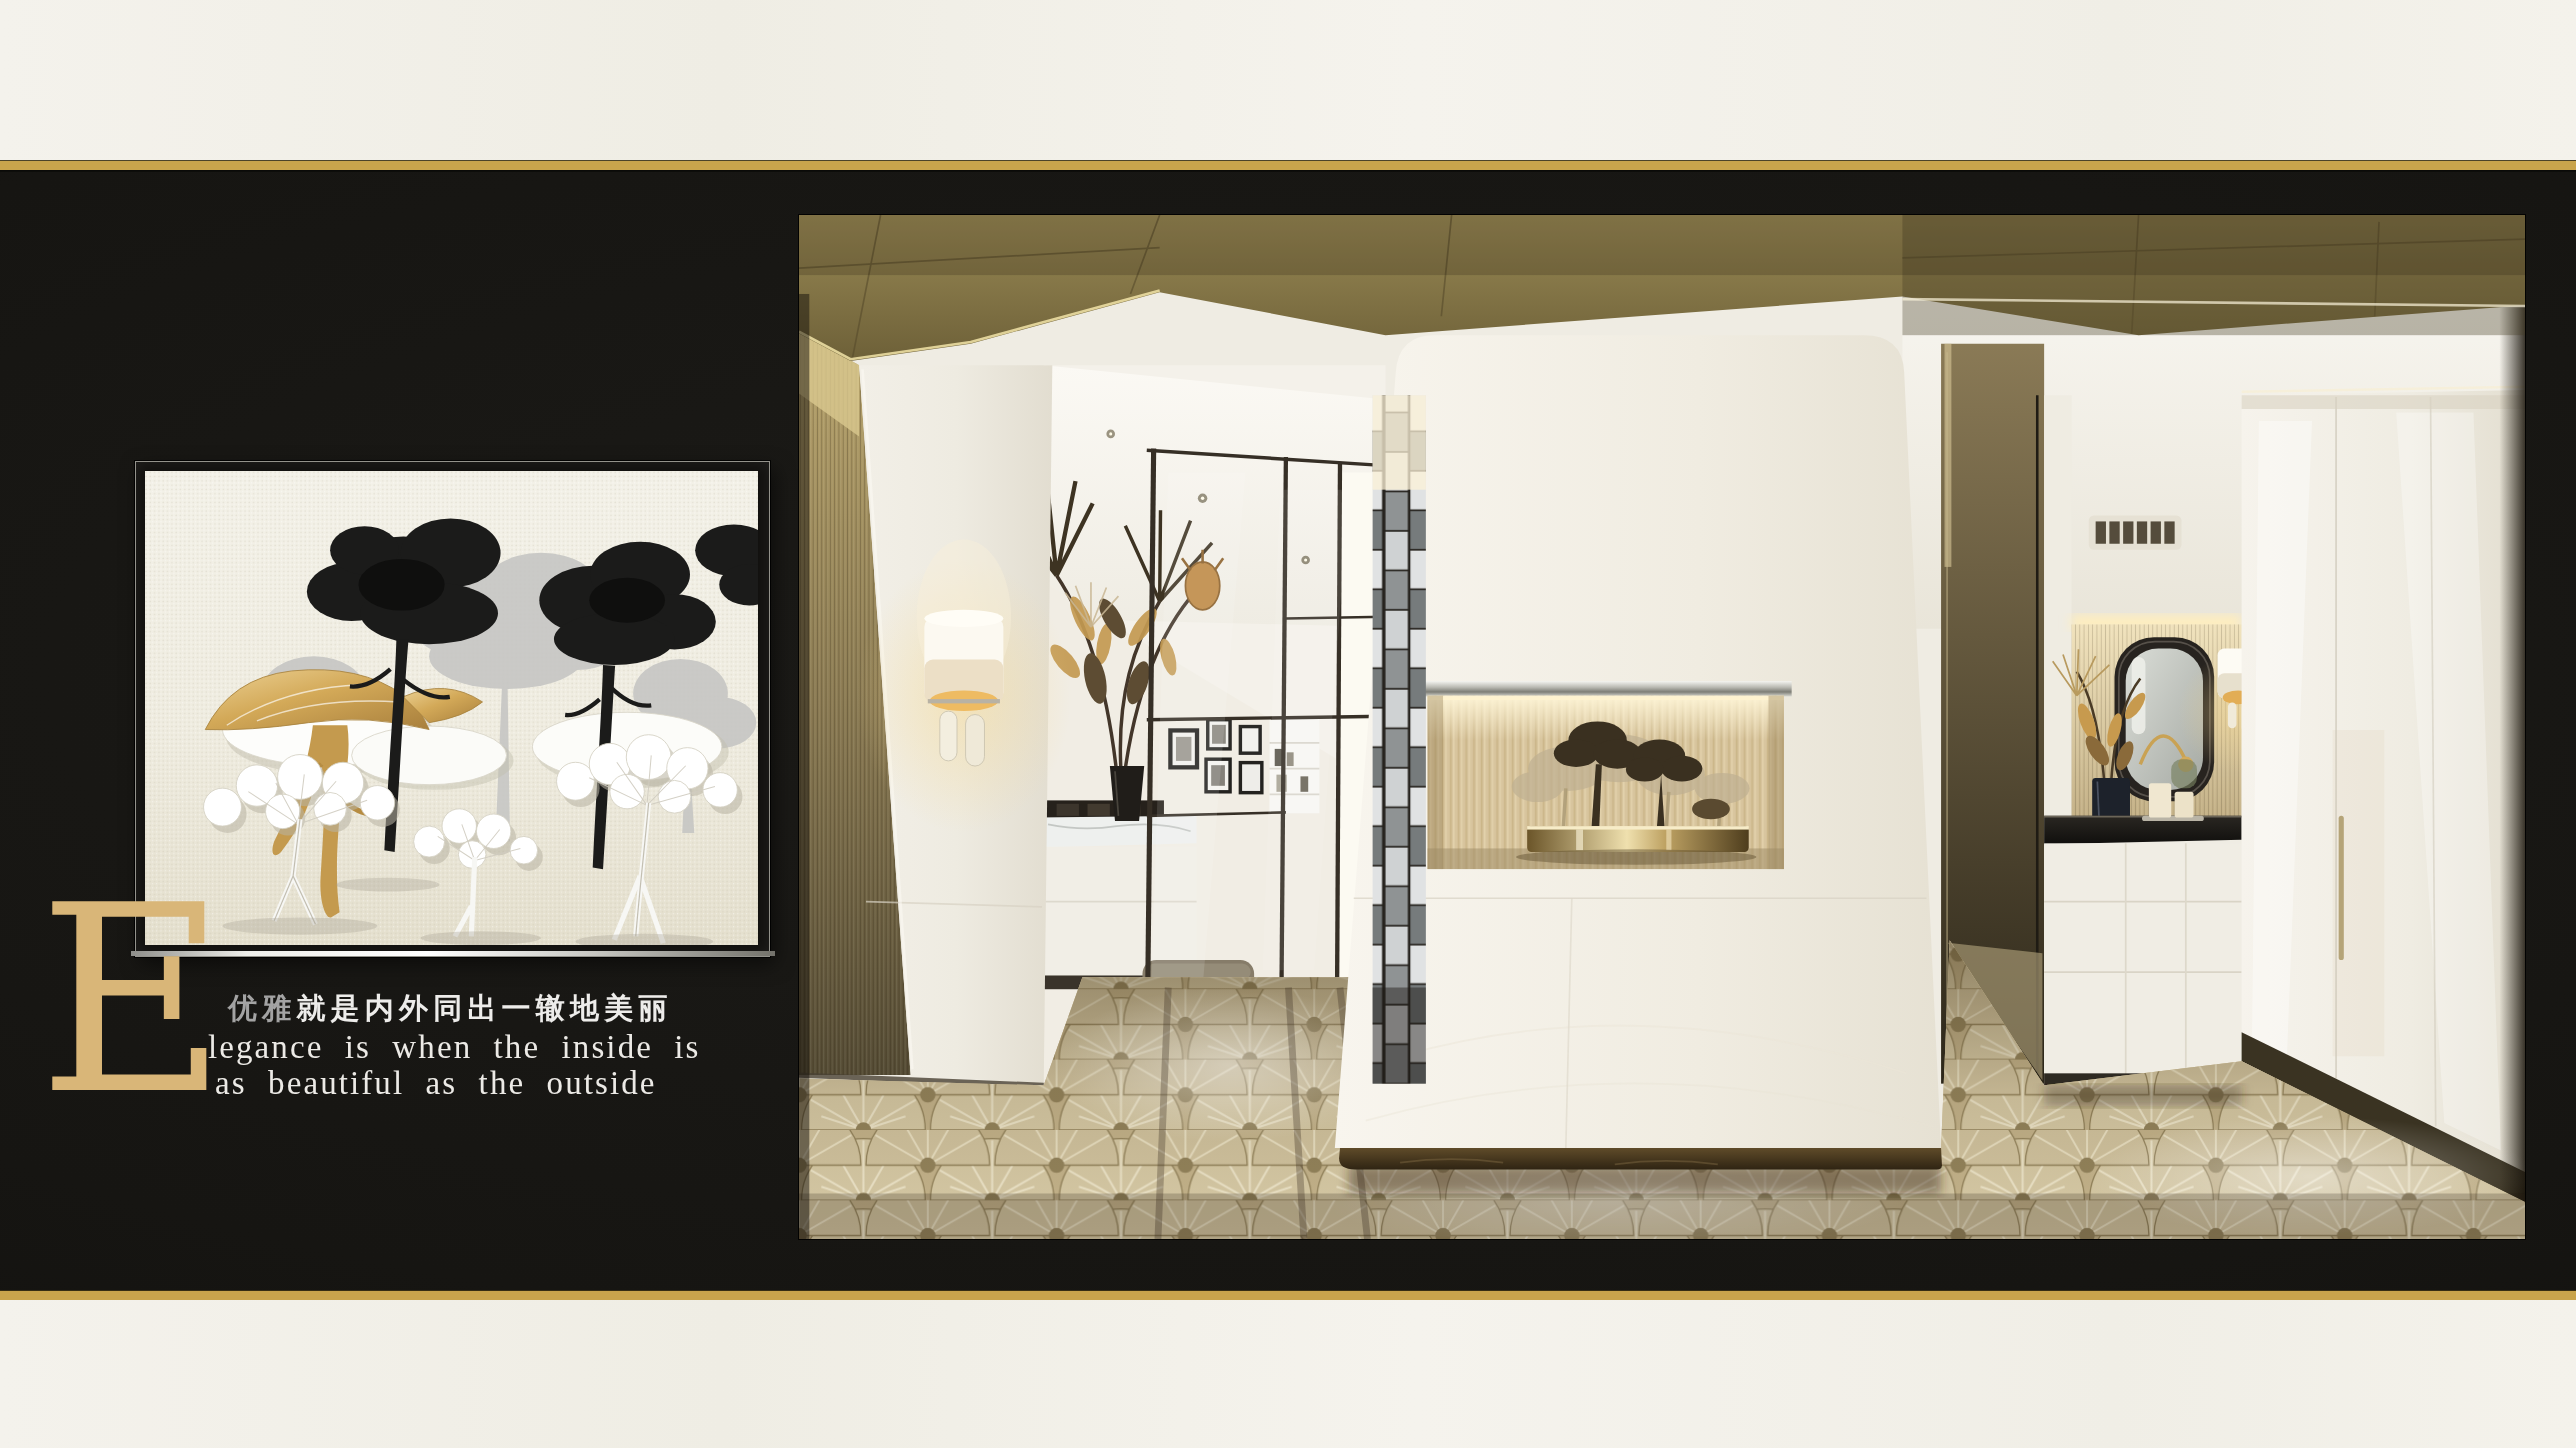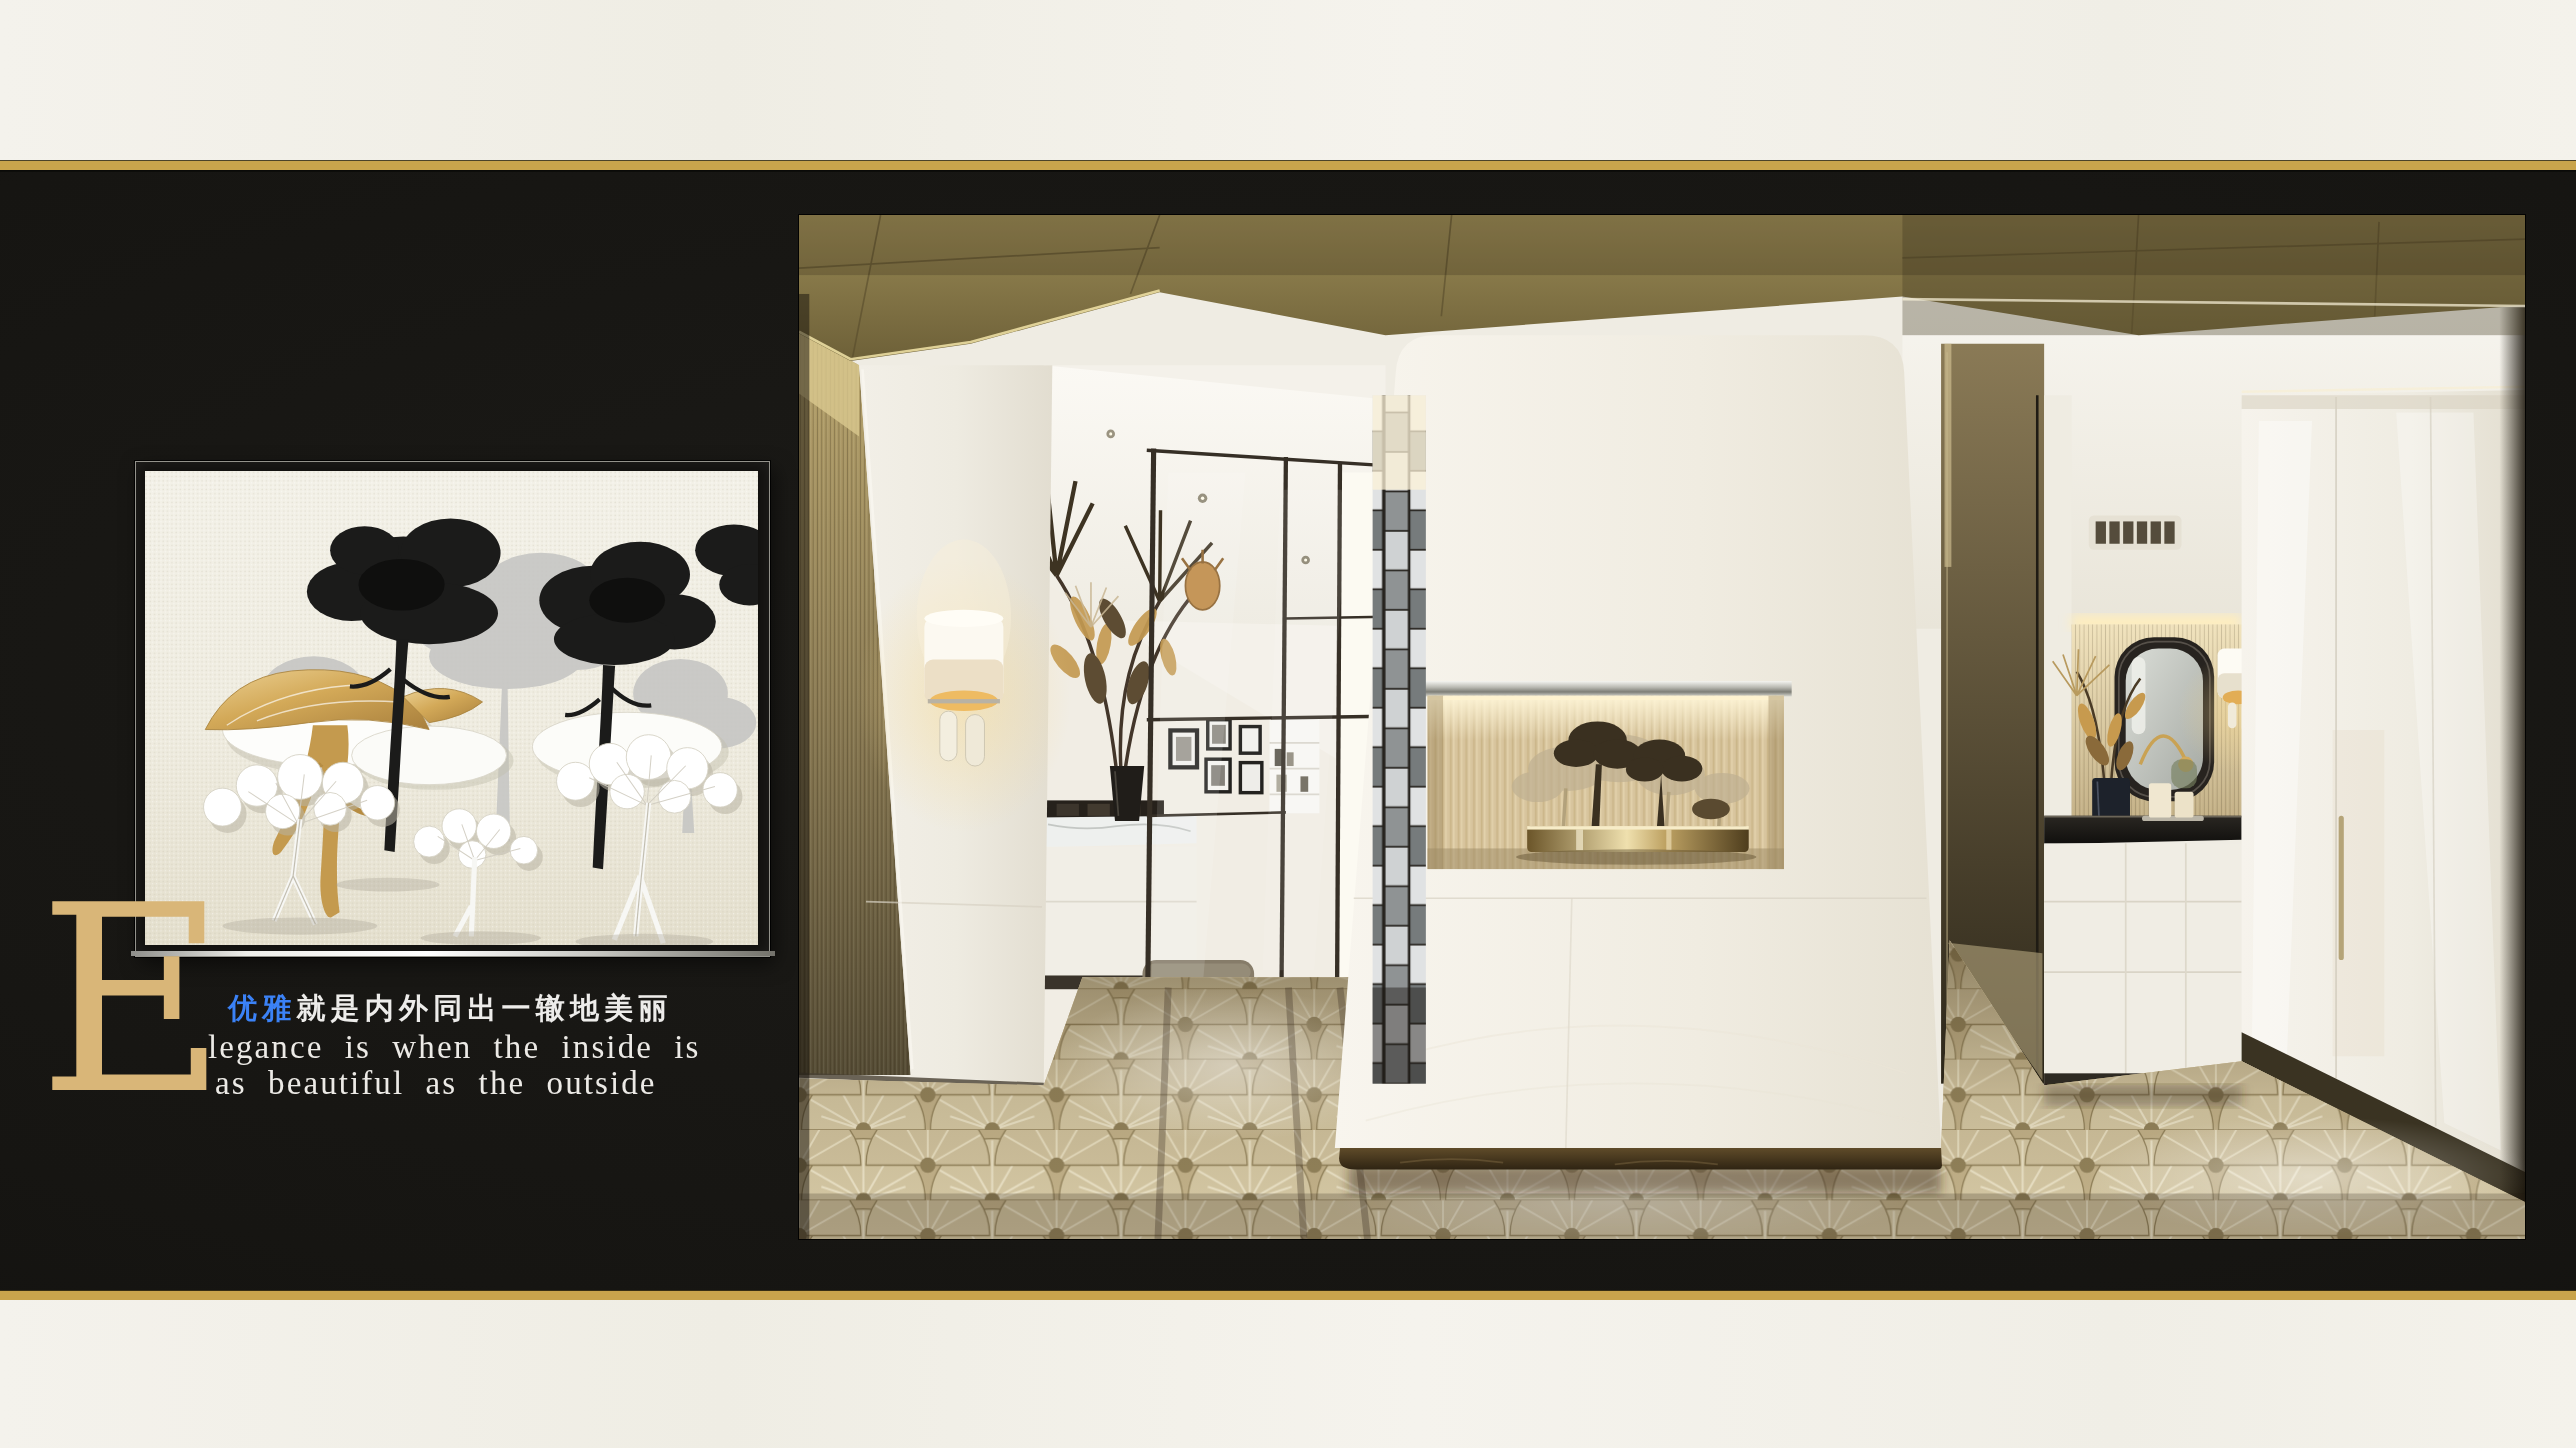--- a/index.html
+++ b/index.html
@@ -32,21 +32,21 @@
     box-shadow:0 0 0 0.9px #000, inset 0 0 15.5px rgba(255,255,255,.07), 5.2px 6.9px 19px rgba(0,0,0,.55);
     z-index:2;}
   .art-frame svg{display:block;width:613px;height:474px;}
   .art-baseline{position:absolute;left:131px;top:951px;width:644px;height:5.2px;z-index:3;
     background:linear-gradient(90deg,#8e8e8a 0%,#eeeeea 18%,#ffffff 46%,#c7c7c2 72%,#73726b 100%);}
   
   .dropcap{position:absolute;left:38px;top:871px;z-index:4;color:#d9b678;
     font-family:"DejaVu Serif","Liberation Serif",serif;font-size:259px;line-height:1;letter-spacing:0;}
   .zh{position:absolute;left:228px;top:989px;z-index:4;font-size:29px;font-weight:bold;
     letter-spacing:5.2px;color:#edecea;white-space:nowrap;}
-  .zh-gold{color:#3b82f6;margin-top:6px;}
+  .zh-gold{color:#a3a3a3;margin-top:6px;}
   .en{position:absolute;z-index:4;font-family:"Liberation Serif",serif;color:#eceae6;
     white-space:nowrap;font-size:33px;letter-spacing:2.1px;word-spacing:11px;}
   .en1{left:208px;top:1029px;}
   .en2{left:215px;top:1065px;}
   
   .photo{position:absolute;left:799px;top:215px;width:1726px;height:1024px;background:#0e0d0b;z-index:1;
     box-shadow:0 0 0 0.9px #000;}
   .photo svg{display:block;width:1726px;height:1024px;}
 </style>
 </head>

